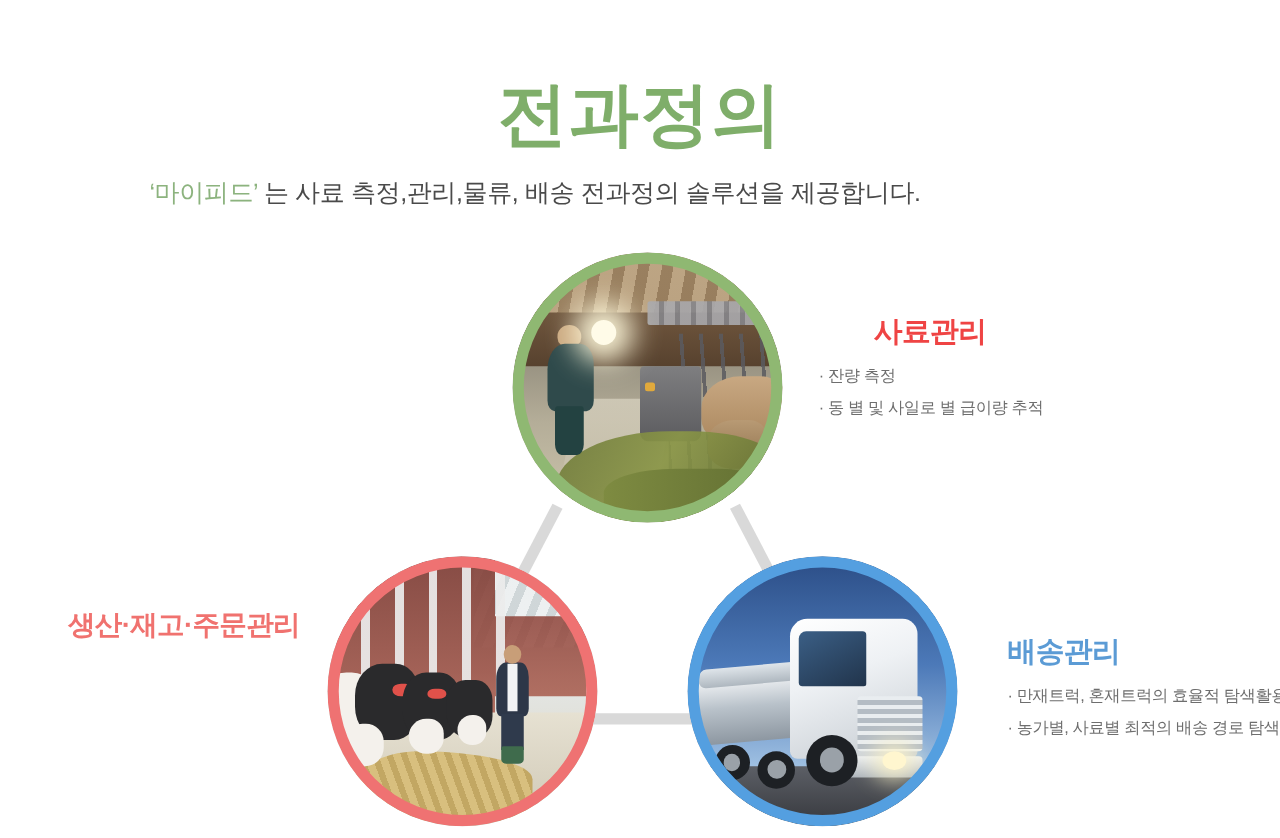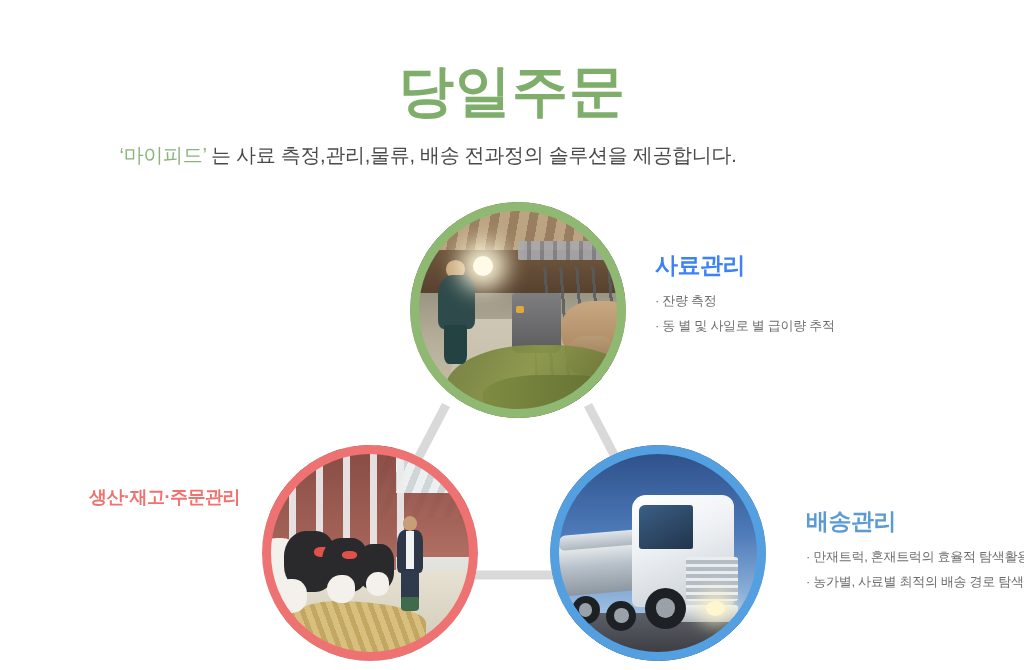--- a/index.html
+++ b/index.html
@@ -183,30 +183,30 @@
   .truck-bumper{position:absolute; left:57%; top:74%; width:30%; height:8%;
                 background:linear-gradient(180deg,#eceff2,#aeb5bc); border-radius:3px;}
 
   
   .label        { position: absolute; }
   .label h3     { margin: 0 0 8px 0; font-size: 23px; font-weight: 700; letter-spacing: -0.5px; line-height:1.2;}
   .label ul     { margin: 0; padding: 0; list-style: none; }
   .label li     { font-size: 13px; line-height: 1.95; color: #6e6e6e; letter-spacing: -0.3px; white-space: nowrap;}
 
   #label-feed        { left: 655px; top: 252px; text-align: left; }
-  #label-feed h3     { color: #3b82f6; }
+  #label-feed h3     { color: #ef4444; margin-left: 44px; }
   #label-delivery    { left: 806px; top: 508px; text-align: left; }
   #label-delivery h3 { color: #5b9bd5; }
   #label-production  { left: 0px; top: 487px; width: 240px; text-align: right; }
-  #label-production h3 { color: #f0726f; font-size: 18px; }
+  #label-production h3 { color: #f0726f; font-size: 22px; }
 </style>
 </head>
 <body>
 
-<h1 id="page-title">당일주문</h1>
+<h1 id="page-title">전과정의</h1>
 
 <p id="page-subtitle">
   <span class="hl">‘마이피드’</span><span> 는 사료 측정,관리,물류, 배송 전과정의 솔루션을 제공합니다.</span>
 </p>
 
 <div class="diagram">
 
   <svg class="connectors" viewBox="0 0 1024 670">
     <line x1="446" y1="405" x2="412" y2="470" stroke="#d9d9d9" stroke-width="9"></line>
     <line x1="588" y1="405" x2="622" y2="470" stroke="#d9d9d9" stroke-width="9"></line>

